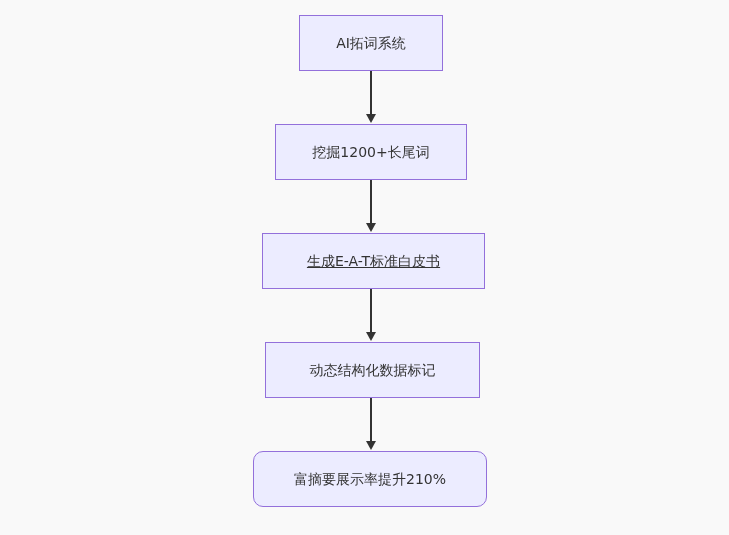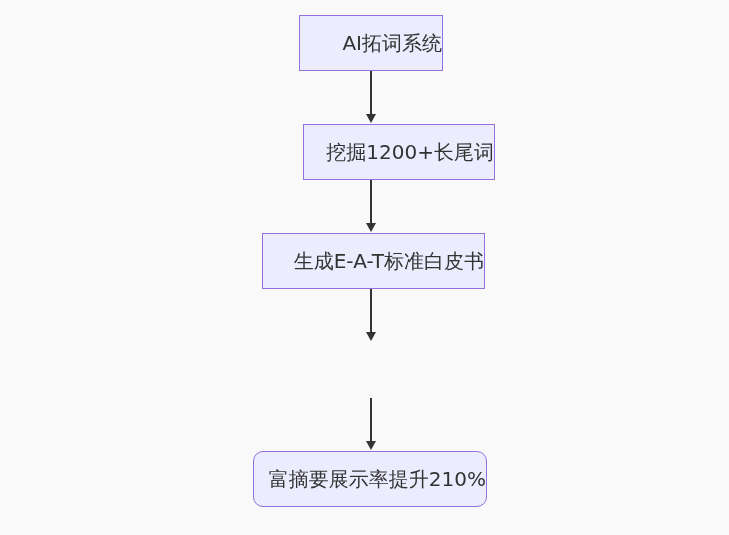--- a/index.html
+++ b/index.html
@@ -17,31 +17,31 @@
     position: relative;
     width: 729px;
     height: 535px;
   }
   .node {
     position: absolute;
     box-sizing: border-box;
     background: var(--node-fill, #ECECFF);
     border: 1px solid var(--node-border, #9370DB);
     color: var(--text, #333333);
-    font-size: 20px;
+    font-size: 14px;
     line-height: 1;
     display: flex;
     align-items: center;
-    justify-content: flex-end;
+    justify-content: center;
     text-align: center;
     white-space: nowrap;
   }
   .n1 { left: 299px; top: 15px;  width: 144px; height: 56px; }
-  .n2 { left: 275px; top: 124px; width: 192px; height: 56px; margin-left: 28px; }
-  .n3 { left: 262px; top: 233px; width: 223px; height: 56px; }
+  .n2 { left: 275px; top: 124px; width: 192px; height: 56px; }
+  .n3 { left: 262px; top: 233px; width: 223px; height: 56px; text-decoration: underline; }
   .n4 { left: 265px; top: 342px; width: 215px; height: 56px; }
   .n5 { left: 253px; top: 451px; width: 234px; height: 56px; border-radius: 10px; }
 
   .edge {
     position: absolute;
     left: 366px;
     width: 10px;
   }
   .e1 { top: 71px;  height: 52px; }
   .e2 { top: 180px; height: 52px; }
@@ -92,20 +92,23 @@
 
   <div class="node n3">
     <span>生成E-A-T标准白皮书</span>
   </div>
 
   <div class="edge e3">
     <div class="line"></div>
     <div class="head"></div>
   </div>
 
+  <div class="node n4">
+    <span>动态结构化数据标记</span>
+  </div>
 
   <div class="edge e4">
     <div class="line"></div>
     <div class="head"></div>
   </div>
 
   <div class="node n5">
     <span>富摘要展示率提升210%</span>
   </div>
 

